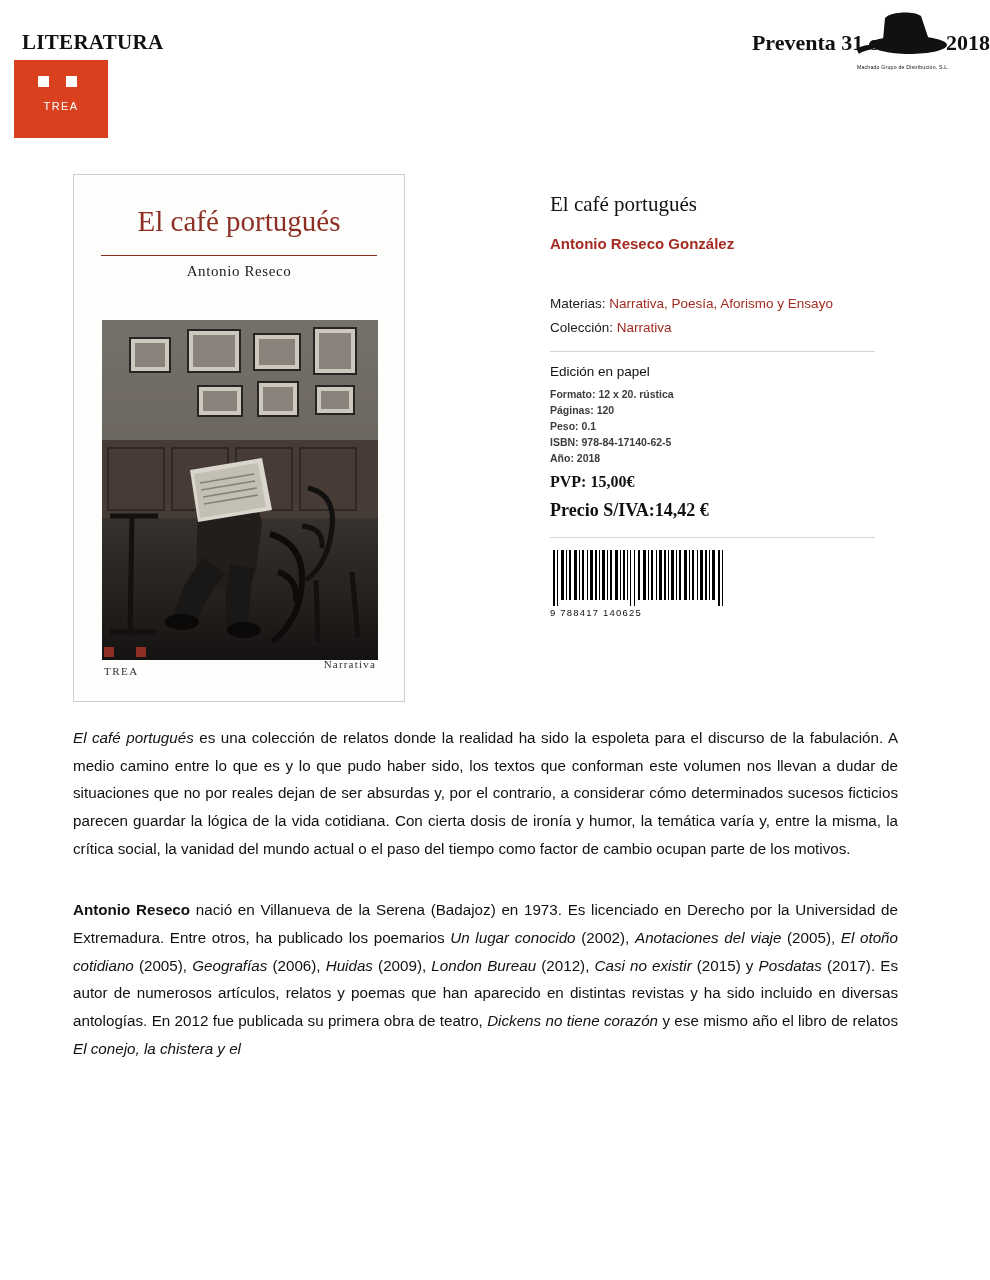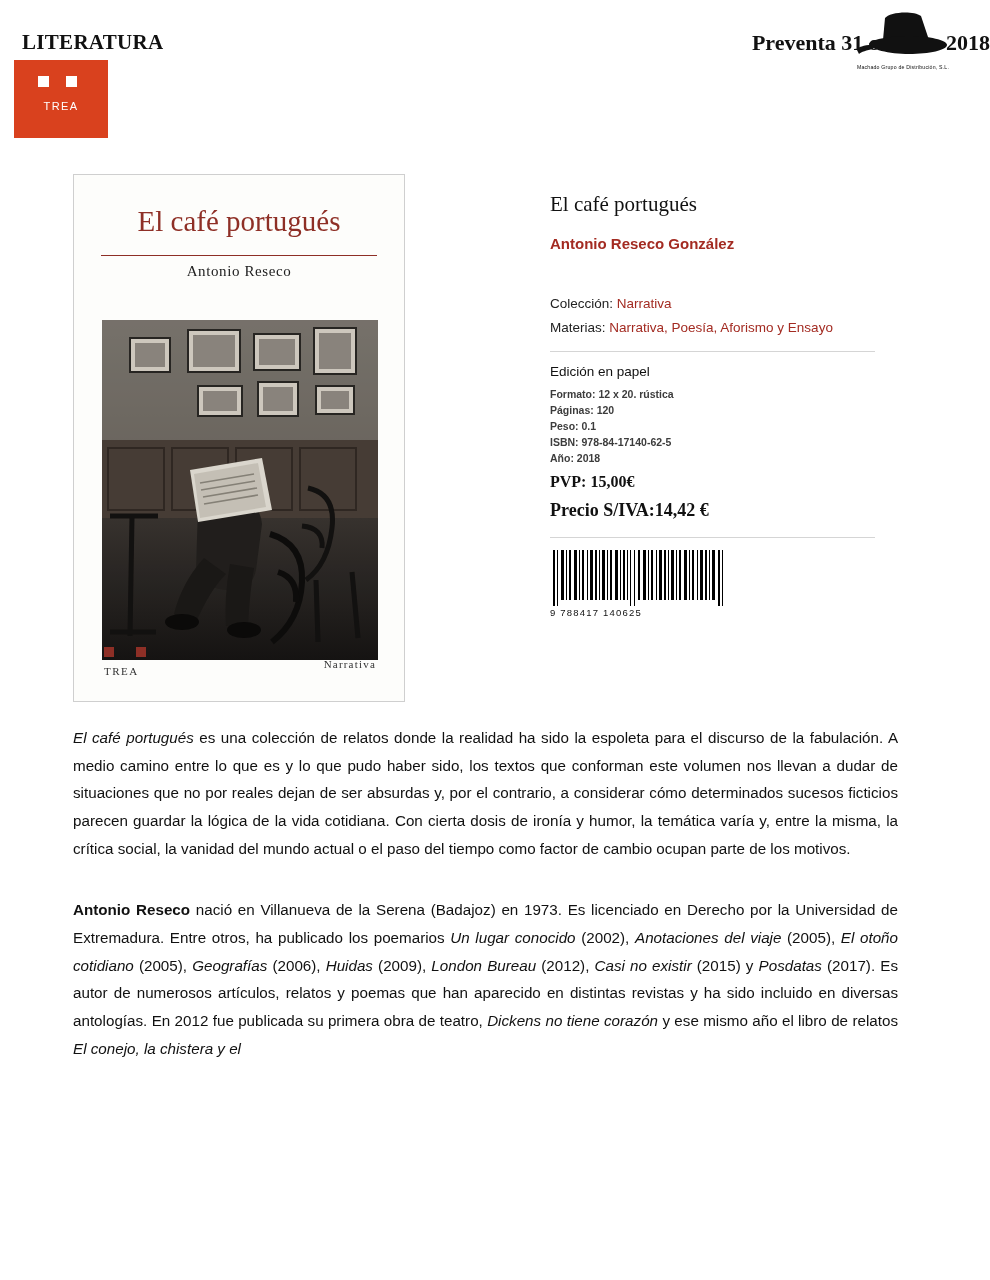--- a/index.html
+++ b/index.html
@@ -385,26 +385,26 @@
     <span class="cover-bottom-sq b"></span>
     <div class="cover-trea">TREA</div>
     <div class="cover-collection">Narrativa</div>
   </div>
 
   <div class="info">
     <div class="book-title">El café portugués</div>
     <div class="book-author">Antonio Reseco González</div>
 
     <div class="meta-line">
+      <span>Materias:</span>
+      <span class="val">Narrativa, Poesía, Aforismo y Ensayo</span>
+    </div>
+    <div class="meta-line">
       <span>Colección:</span>
       <span class="val">Narrativa</span>
-    </div>
-    <div class="meta-line">
-      <span>Materias:</span>
-      <span class="val">Narrativa, Poesía, Aforismo y Ensayo</span>
     </div>
 
     <div class="hr"></div>
 
     <div class="edition-head">Edición en papel</div>
     <div class="spec">Formato: 12 x 20. rústica</div>
     <div class="spec">Páginas: 120</div>
     <div class="spec">Peso: 0.1</div>
     <div class="spec">ISBN: 978-84-17140-62-5</div>
     <div class="spec">Año: 2018</div>

